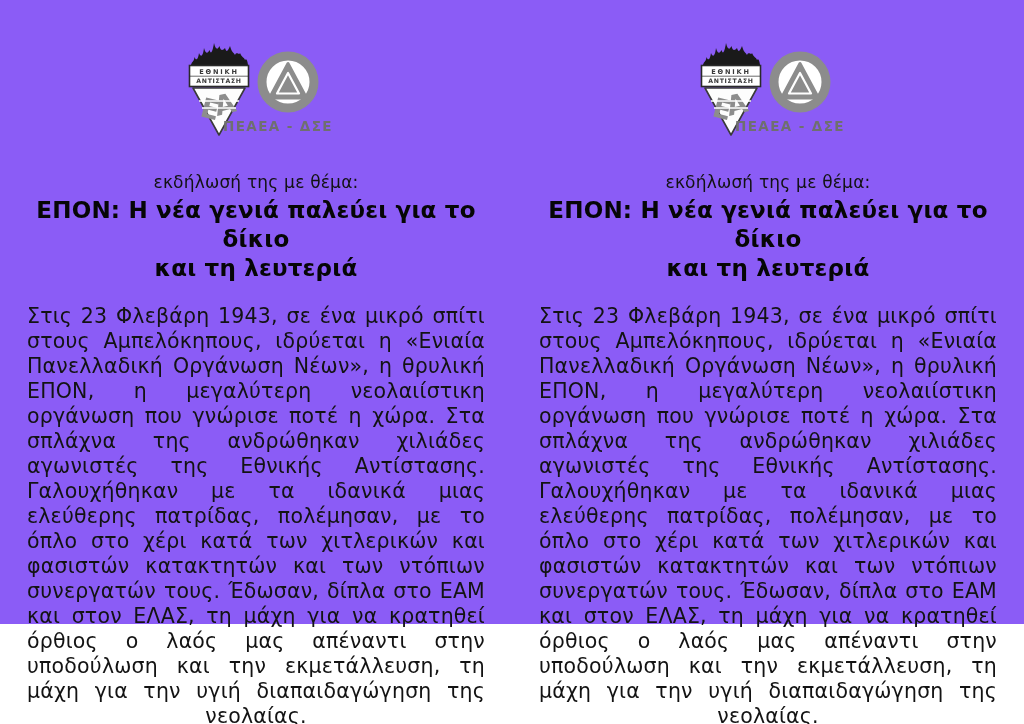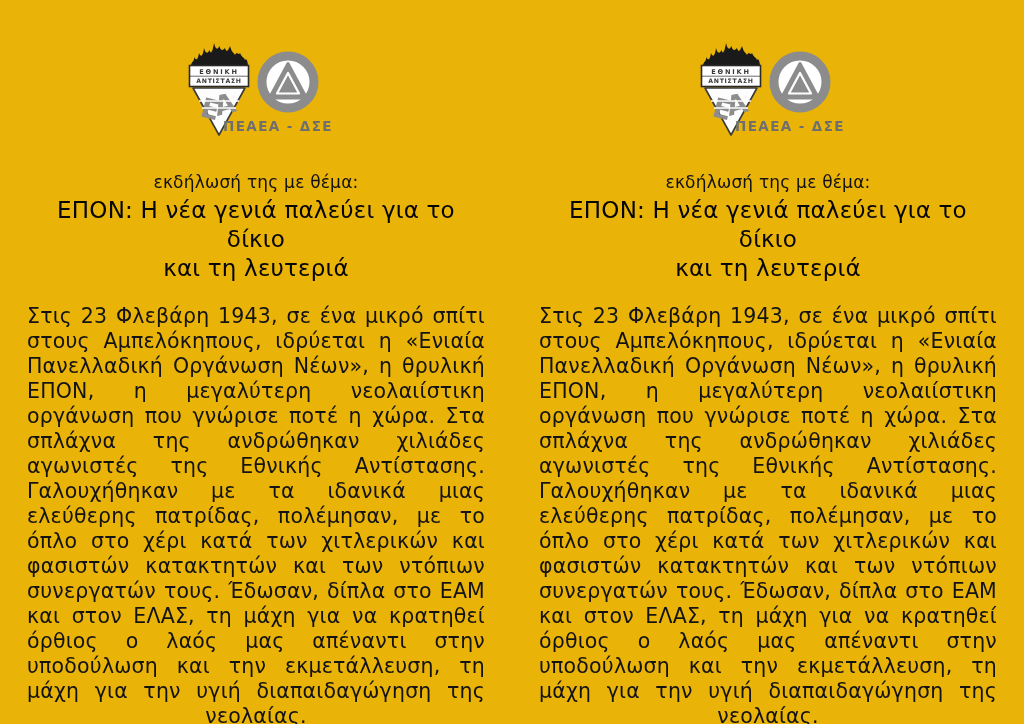--- a/index.html
+++ b/index.html
@@ -6,23 +6,23 @@
     margin: 0;
     padding: 0;
     background: #ffffff;
     width: 1024px;
     height: 724px;
     overflow: hidden;
     font-family: "DejaVu Sans", "Liberation Sans", sans-serif;
   }
   .sheet {
     width: 1024px;
-    height: 724px;
+    height: 624px;
     display: flex;
-    background: #eab308;
+    background: #8b5cf6;
   }
   .panel {
     width: 512px;
     height: 724px;
     box-sizing: border-box;
     padding: 40px 27px 0 27px;
     display: flex;
     flex-direction: column;
     align-items: center;
   }
@@ -37,21 +37,21 @@
     font-size: 17px;
     line-height: 21px;
     color: #121212;
     text-align: center;
     letter-spacing: 0.2px;
   }
   .title {
     margin: 3px 0 0 0;
     font-size: 23px;
     line-height: 29px;
-    font-weight: normal;
+    font-weight: bold;
     color: #060606;
     text-align: center;
     letter-spacing: 0.2px;
   }
   .body-par {
     margin: 21px 0 0 0;
     width: 458px;
     font-size: 20.5px;
     line-height: 25px;
     color: #131313;

